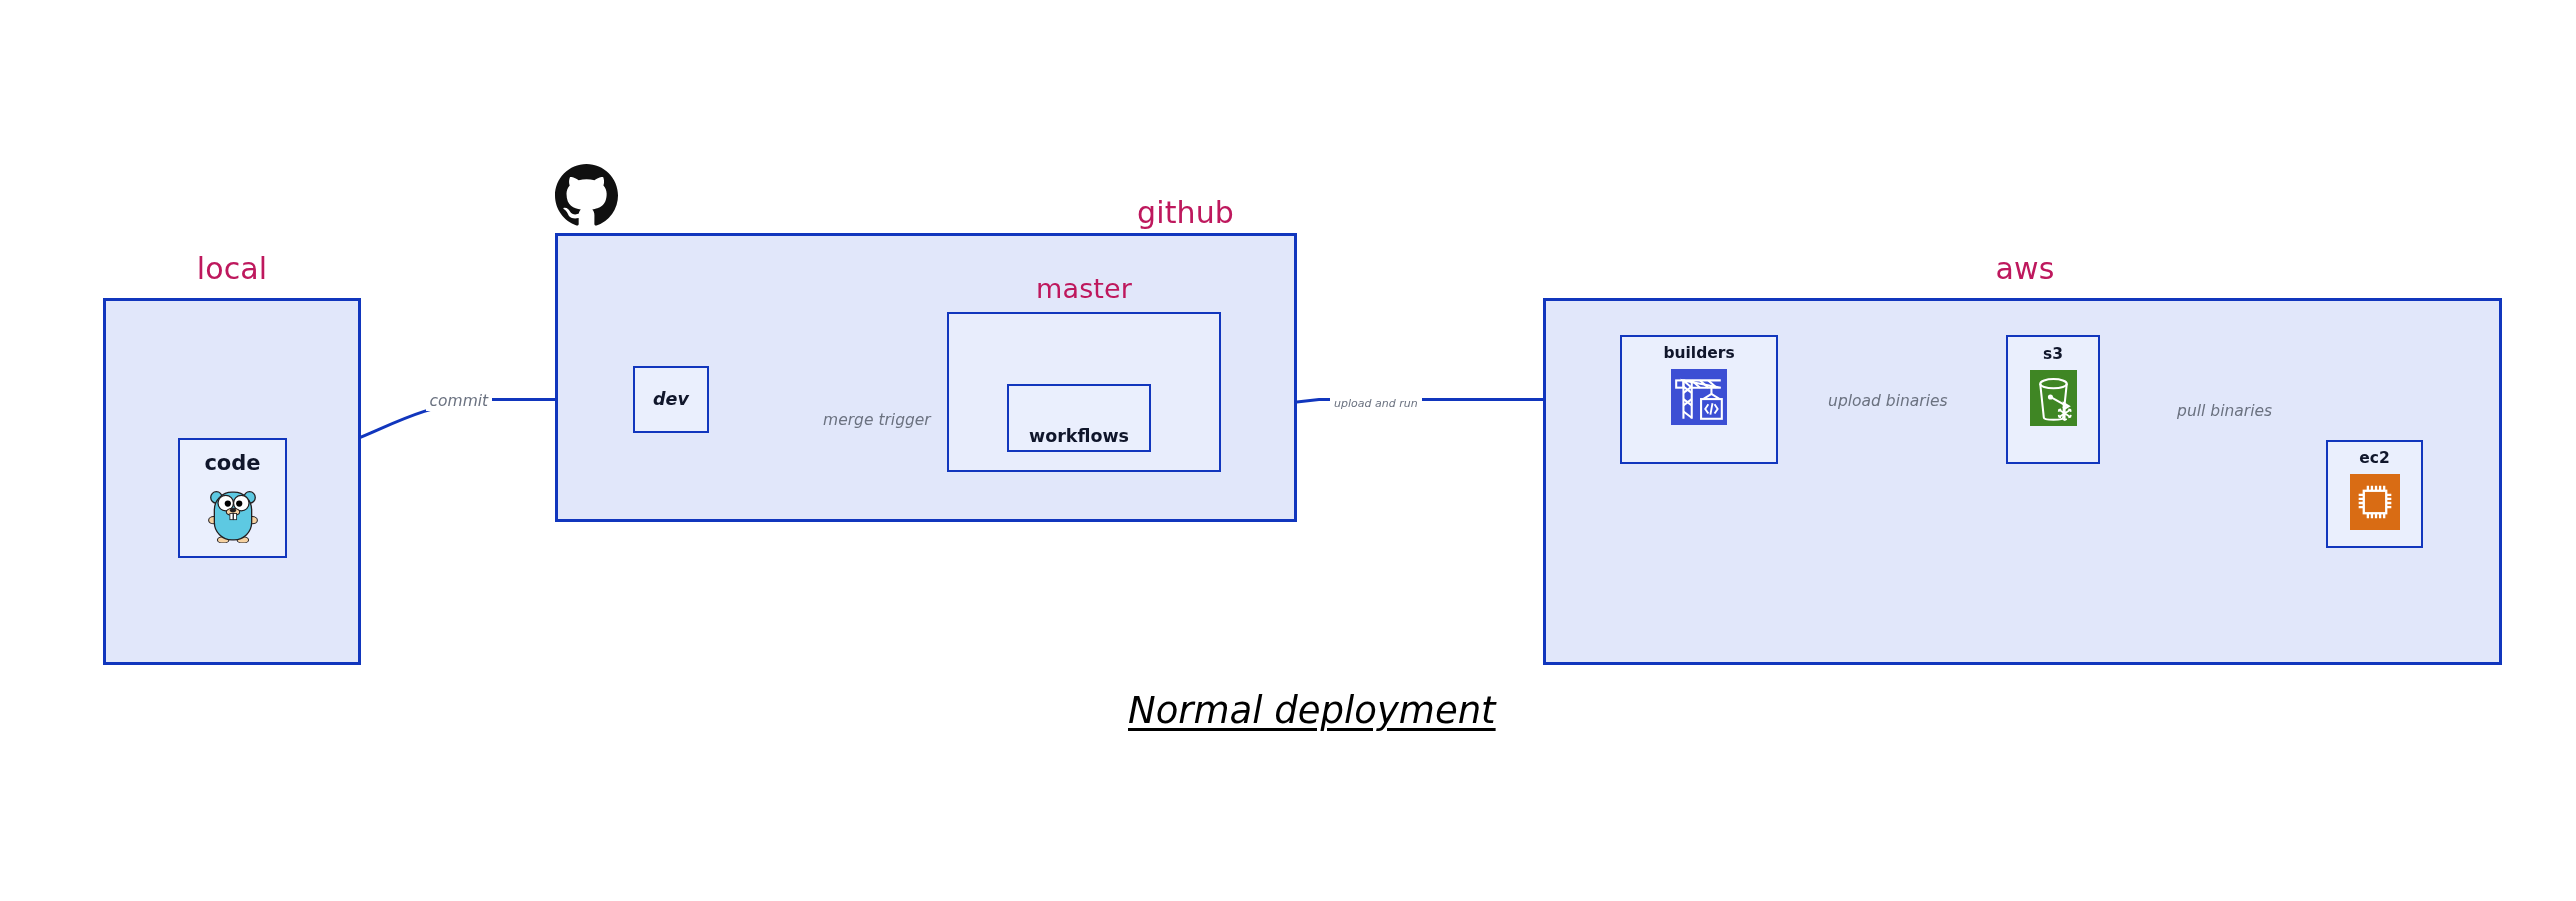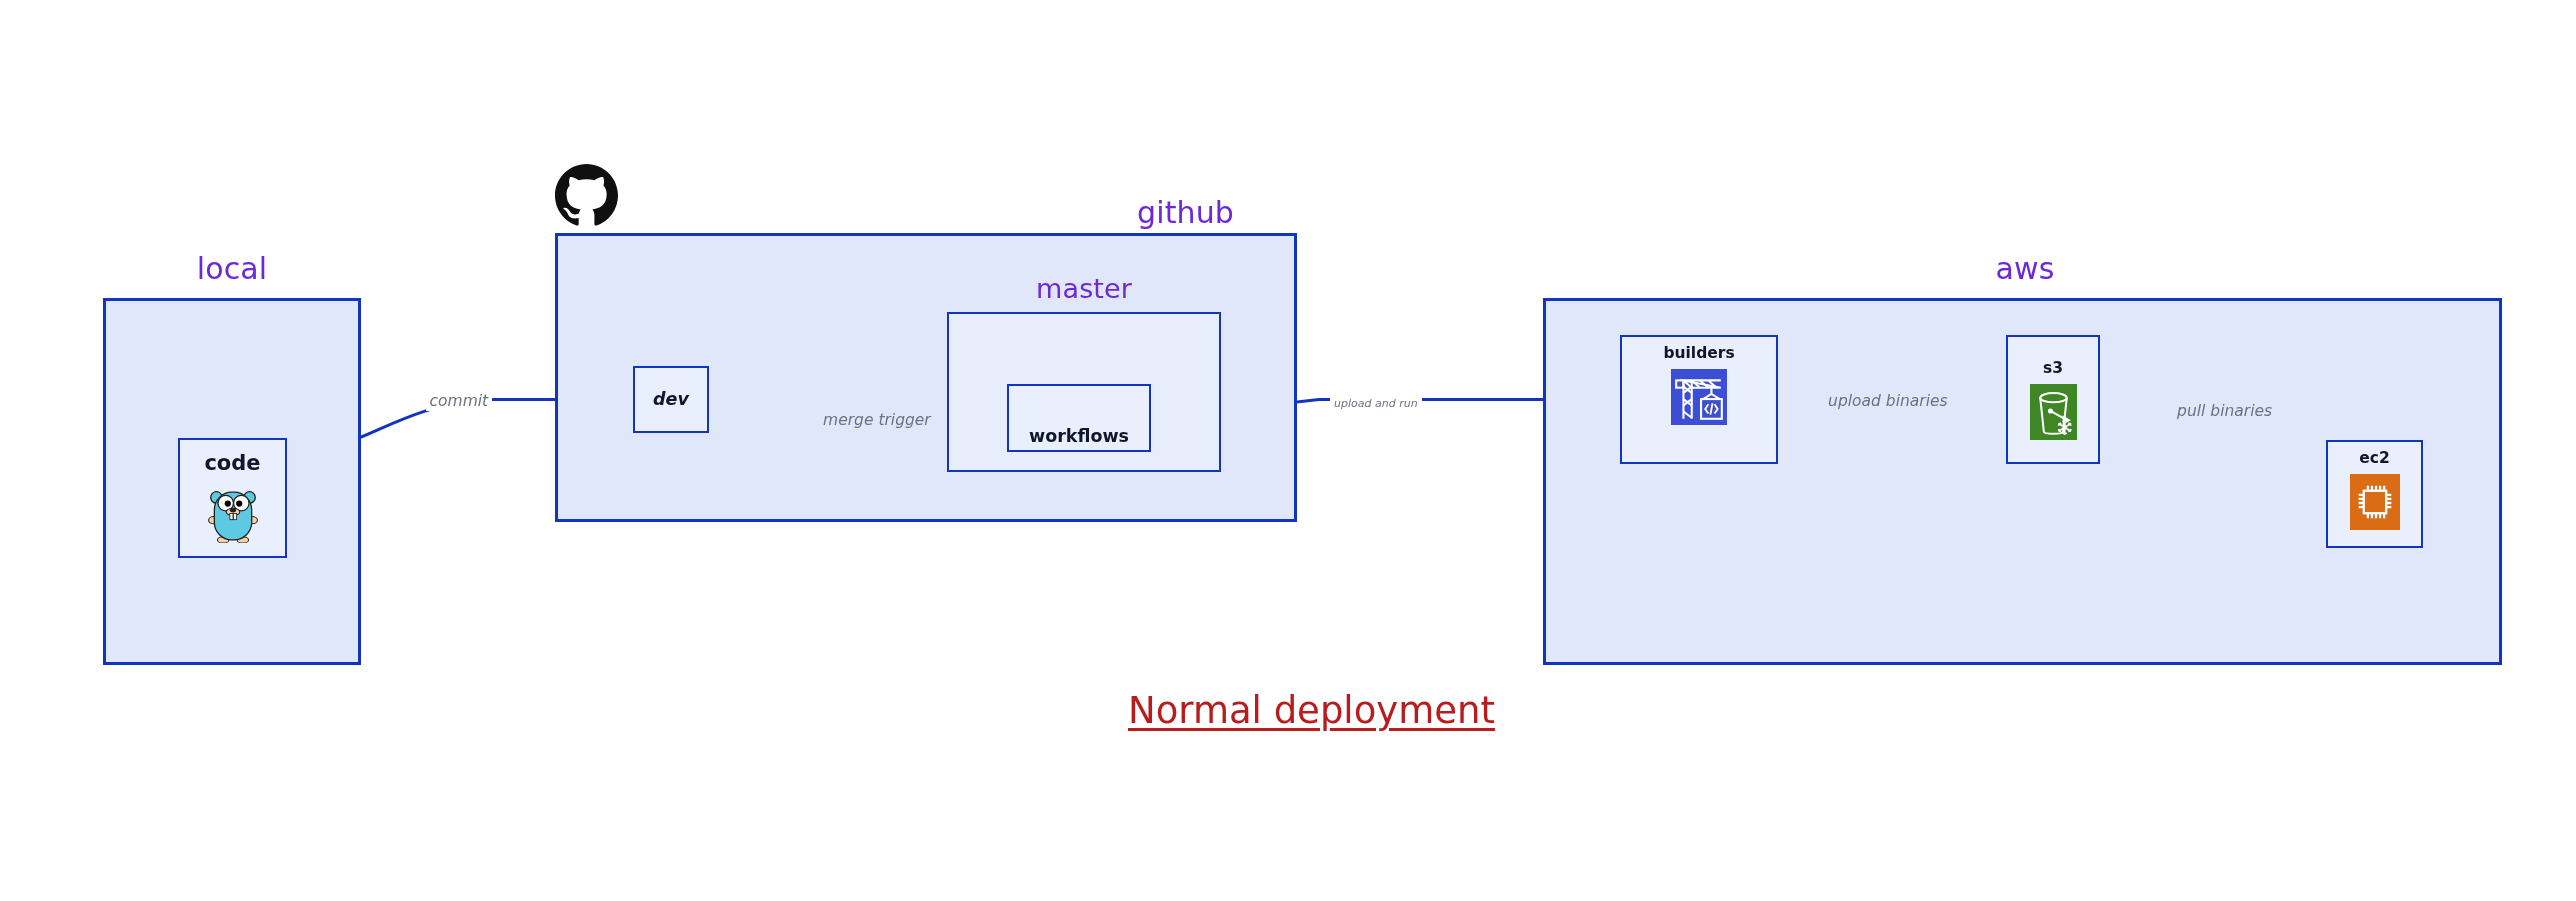--- a/index.html
+++ b/index.html
@@ -24,21 +24,21 @@
     background: #e1e7fa;
     border: 3.1px solid #1136bd;
     box-sizing: border-box;
   }
   .group.sub {
     background: #e8edfc;
     border-width: 2.6px;
   }
   .group-label {
     position: absolute;
-    color: #6d28d9;
+    color: #be185d;
     font-weight: 400;
     white-space: nowrap;
     text-align: center;
     letter-spacing: 0.1px;
   }
   
   .node {
     position: absolute;
     background: #eaeffd;
     border: 2.6px solid #1136bd;
@@ -73,26 +73,27 @@
     font-style: italic;
     font-family: "DejaVu Sans", "Liberation Sans", sans-serif;
     white-space: nowrap;
     background: #ffffff;
     line-height: 1;
   }
   .edge-label.on-group { background: #e1e7fa; }
   
   #diagram-title {
     position: absolute;
-    color: #b91c1c;
+    color: #000000;
     font-weight: 400;
     text-decoration: underline;
     text-underline-offset: 5.2px;
     text-decoration-thickness: 2.6px;
     white-space: nowrap;
+    font-style: italic;
   }
   #github-logo {
     position: absolute;
   }
 </style>
 </head>
 <body>
 
 <div id="canvas">
 
@@ -202,21 +203,21 @@
           <path d="M78 36 L78 48"></path>
           <path d="M62 58 L78 48 L94 58"></path>
 
           <rect x="58" y="58" width="40" height="38"></rect>
           <path d="M72 68 L66 77 L72 86 M84 68 L90 77 L84 86 M80 66 L76 88" stroke-width="3.6"></path>
         </g>
       </svg>
     </div>
   </div>
 
-  <div class="node" style="left:2006px; top:335px; width:94px; height:129px; padding-top:24px;">
+  <div class="node" style="left:2006px; top:335px; width:94px; height:129px; padding-top:10px;">
     <div class="node-label" style="font-size:15.5px;">s3</div>
     <div class="node-icon" style="margin-top:7.2px; width:47px; height:56px; background:#3f8624;">
       <svg viewBox="0 0 92 108" width="47" height="56">
         <g stroke="#ffffff" stroke-width="4" fill="none">
 
           <path d="M20 26 L27 92 C27 98, 65 98, 65 92 L72 26"></path>
           <ellipse cx="46" cy="26" rx="26" ry="9"></ellipse>
 
           <path d="M40 52 L72 70"></path>
           <circle cx="40" cy="52" r="3" fill="#ffffff"></circle>

